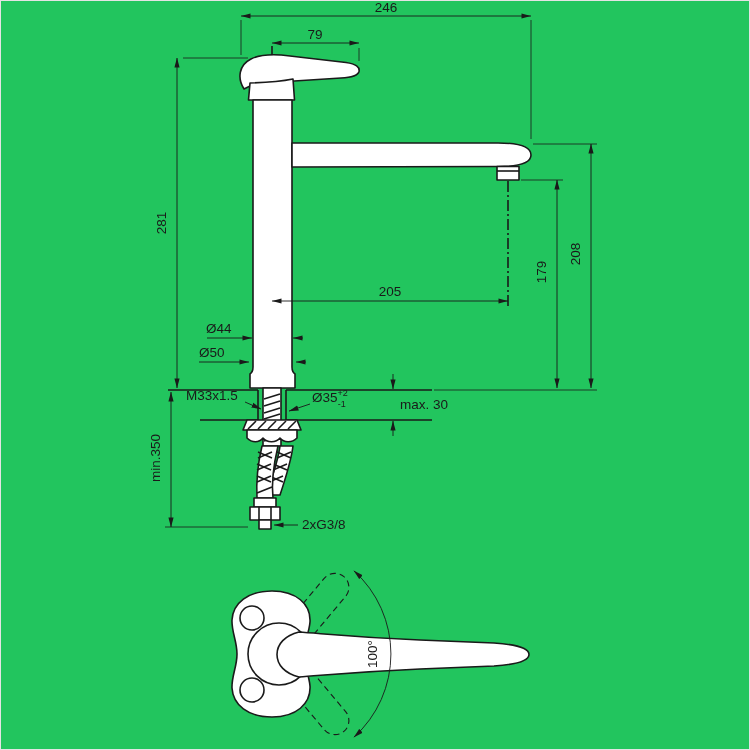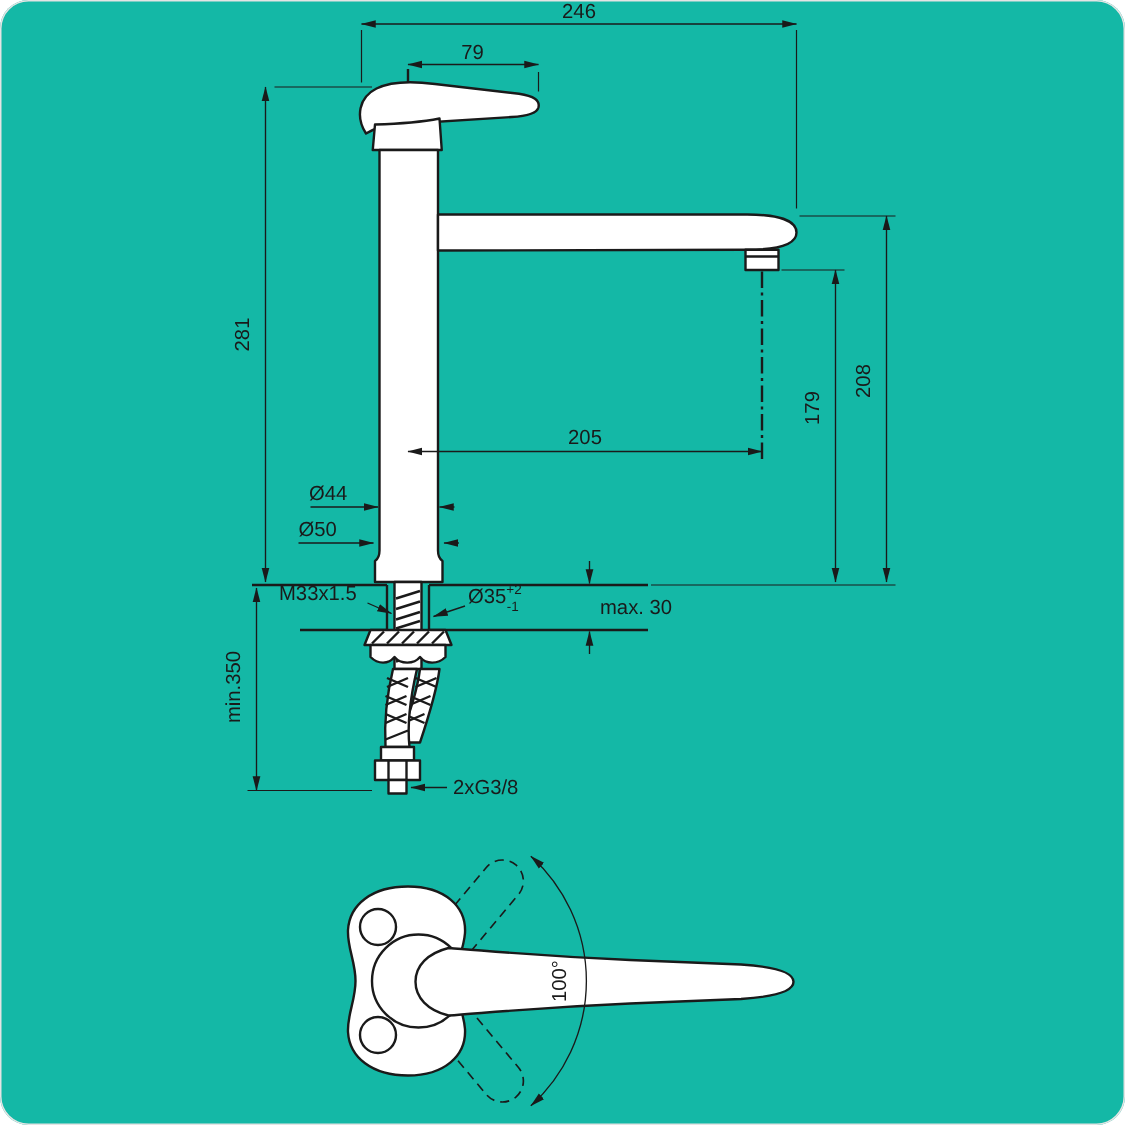--- a/index.html
+++ b/index.html
@@ -1,20 +1,19 @@
 <!DOCTYPE html>
 <html><head>
 <meta charset="utf-8">
 <style>
   html,body{margin:0;padding:0;background:#fff;}
   .frame{
-    width:750px;height:750px;position:relative;background:#14b8a6;
+    width:750px;height:750px;position:relative;background:#22c55e;
     box-shadow:inset 0 0 0 1px #e4e4e4;
     font-family:"Liberation Sans", sans-serif;
-    border-radius:19px;
   }
   svg{display:block;}
   svg text{
     font-family:"Liberation Sans", sans-serif;
     font-size:13.5px;
     fill:#1a1a1a;
     stroke:none;
   }
   .tol{font-size:9px;}
   

